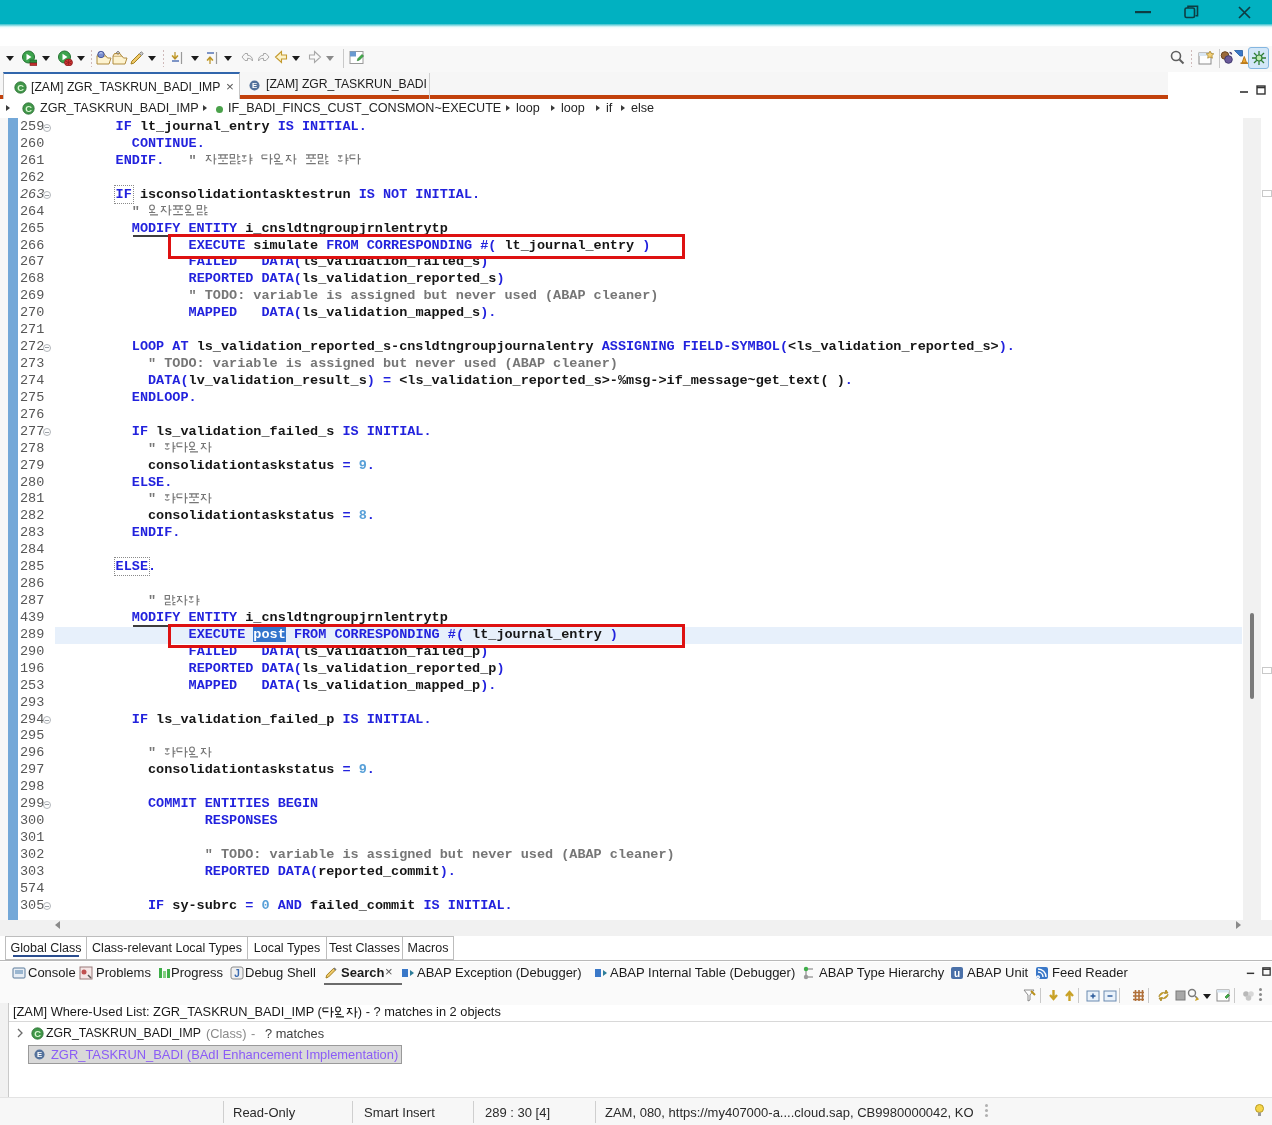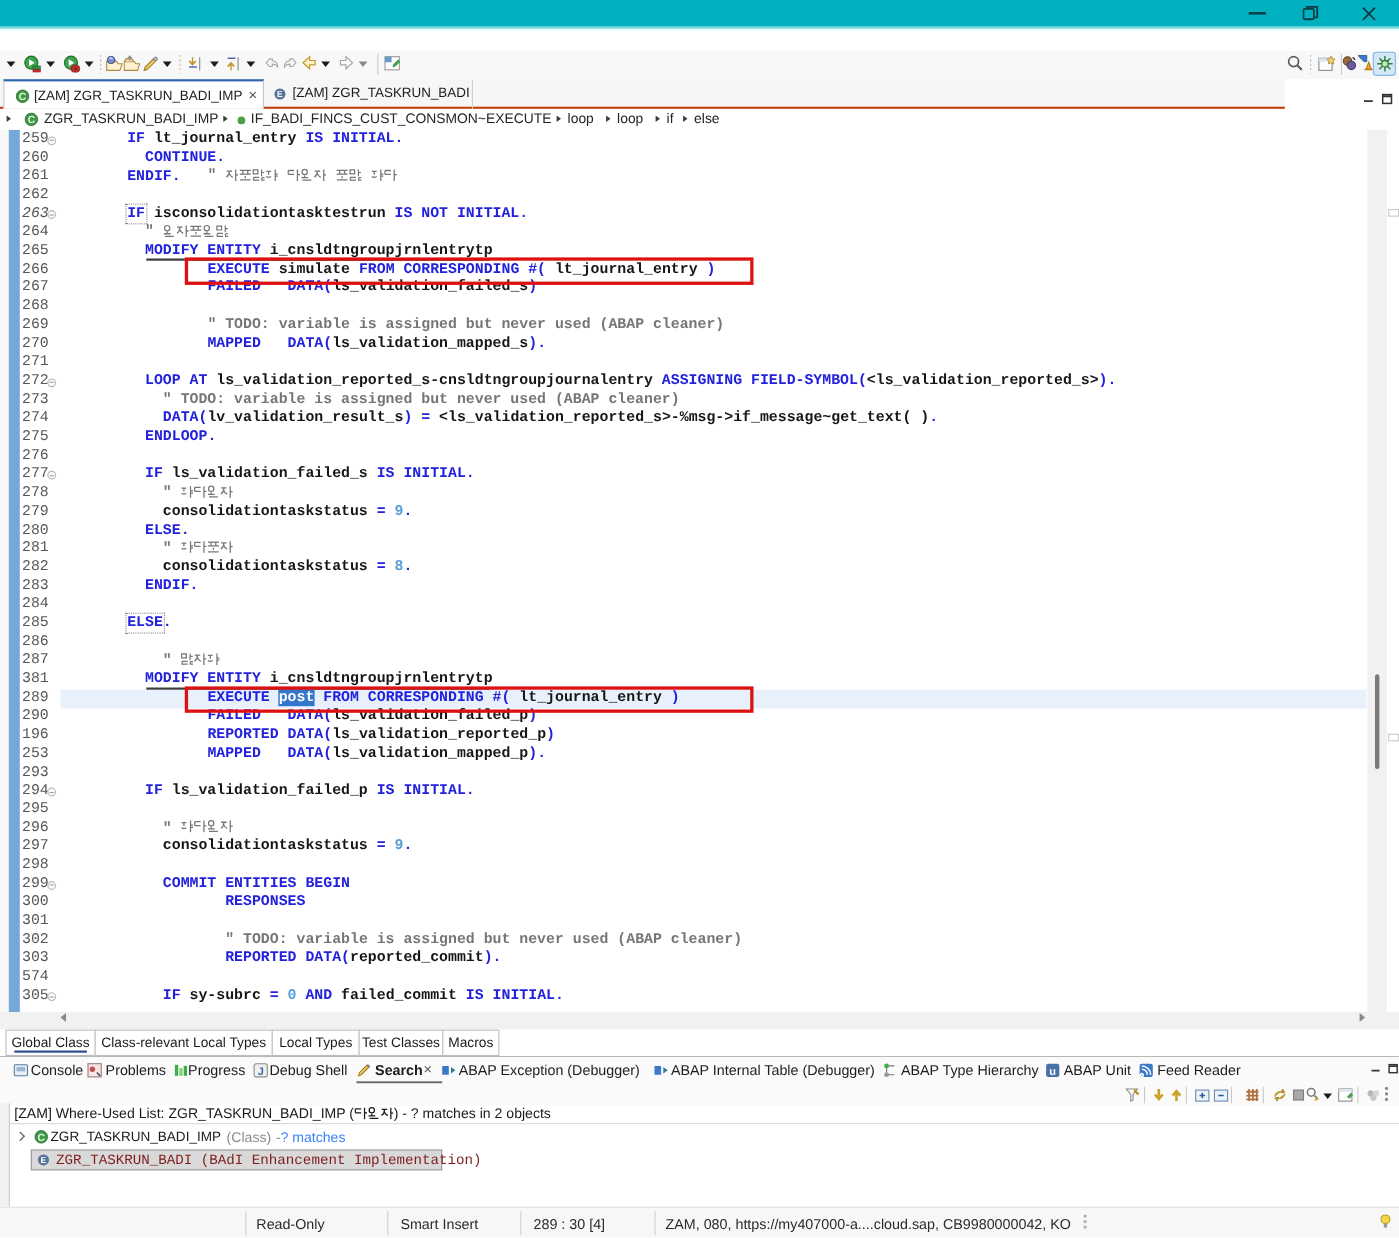--- a/index.html
+++ b/index.html
@@ -3,21 +3,21 @@
 <meta charset="utf-8">
 <style>
 html,body{margin:0;padding:0;}
 body{width:1272px;height:1125px;position:relative;background:#fff;font-family:"Liberation Sans",sans-serif;overflow:hidden;}
 .abs{position:absolute;}
 #title{left:0;top:0;width:1272px;height:24px;background:#01b1c1;}
 #toolbar{left:0;top:46px;width:1272px;height:26px;background:#f8f8f8;}
 .dd{position:absolute;top:56px;width:0;height:0;border-left:4px solid transparent;border-right:4px solid transparent;border-top:5px solid #1c1c1c;}
 .vsep{position:absolute;top:49px;width:1px;height:19px;background:#c9c9c9;}
 .dsep{position:absolute;top:50px;width:1px;height:17px;background:repeating-linear-gradient(to bottom,#cfb9b9 0 2px,transparent 2px 4px);}
-#tabstrip{left:0;top:72px;width:1168px;height:27px;background:#f6f6f6;border-bottom:2px solid #c2410c;box-sizing:border-box;padding-left:48px;}
+#tabstrip{left:0;top:72px;width:1168px;height:27px;background:#f6f6f6;border-bottom:4px solid #c2410c;box-sizing:border-box;padding-left:48px;}
 #tab1{position:absolute;left:3px;top:0;width:237px;height:27px;background:#fff;border-left:1px solid #c6c6c6;border-right:1px solid #c6c6c6;border-top:2px solid #3166ac;box-sizing:border-box;}
 #tab2{position:absolute;left:240px;top:1px;width:190px;height:26px;border-right:1px solid #cfcfcf;box-sizing:border-box;}
 .tabtxt{position:absolute;top:6px;font-size:12.2px;color:#1c1c1c;white-space:nowrap;}
 #crumb{left:0;top:99px;width:1272px;height:19px;background:#fff;}
 .crumbtxt{position:absolute;top:2px;font-size:12.6px;color:#242424;white-space:nowrap;}
 .carrow{position:absolute;top:6px;width:0;height:0;border-top:3.5px solid transparent;border-bottom:3.5px solid transparent;border-left:4.5px solid #3a3a3a;}
 #editor{left:0;top:118px;width:1272px;height:802px;background:#fff;overflow:hidden;}
 #foldruler{position:absolute;left:0;top:0;width:8px;height:802px;background:#f7f7f7;}
 #diffbar{position:absolute;left:8px;top:0;width:10px;height:802px;background:#74a8d8;}
 .ln{position:absolute;left:20px;font-family:"Liberation Mono",monospace;font-size:13.5px;line-height:16.93px;color:#565656;white-space:pre;}
@@ -281,20 +281,21 @@
         </svg><svg class="hg" width="12" height="12" viewBox="0 0 12 12">
           <use href="#hg2"></use>
         </svg></span></div>
 <div class="ln" style="top:102.58px;">265</div>
 <div class="cl" style="top:102.58px;">        <span class="k">MODIFY ENTITY</span> i_cnsldtngroupjrnlentrytp</div>
 <div class="ln" style="top:119.51px;">266</div>
 <div class="cl" style="top:119.51px;">               <span class="k">EXECUTE</span> simulate <span class="k">FROM CORRESPONDING #(</span> lt_journal_entry <span class="k">)</span></div>
 <div class="ln" style="top:136.44px;">267</div>
 <div class="cl" style="top:136.44px;">               <span class="k">FAILED</span>   <span class="k">DATA(</span>ls_validation_failed_s<span class="k">)</span></div>
 <div class="ln" style="top:153.37px;">268</div>
+<div class="cl" style="top:153.37px;">               <span class="k">REPORTED</span> <span class="k">DATA(</span>ls_validation_reported_s<span class="k">)</span></div>
 <div class="ln" style="top:170.30px;">269</div>
 <div class="cl" style="top:170.30px;">               <span class="c">" TODO: variable is assigned but never used (ABAP cleaner)</span></div>
 <div class="ln" style="top:187.23px;">270</div>
 <div class="cl" style="top:187.23px;">               <span class="k">MAPPED</span>   <span class="k">DATA(</span>ls_validation_mapped_s<span class="k">)</span><span class="k">.</span></div>
 <div class="ln" style="top:204.16px;">271</div>
 <div class="ln" style="top:221.09px;">272</div>
 <div class="fold" style="top:225.59px;"></div>
 <div class="cl" style="top:221.09px;">        <span class="k">LOOP AT</span> ls_validation_reported_s-cnsldtngroupjournalentry <span class="k">ASSIGNING FIELD-SYMBOL(</span>&lt;ls_validation_reported_s&gt;<span class="k">)</span><span class="k">.</span></div>
 <div class="ln" style="top:238.02px;">273</div>
 <div class="cl" style="top:238.02px;">          <span class="c">" TODO: variable is assigned but never used (ABAP cleaner)</span></div>
@@ -339,21 +340,21 @@
 <div class="cl" style="top:441.18px;">      <span class="k docc">ELSE</span><span class="k">.</span></div>
 <div class="ln" style="top:458.11px;">286</div>
 <div class="ln" style="top:475.04px;">287</div>
 <div class="cl" style="top:475.04px;">          <span class="c">" <svg class="hg" width="12" height="12" viewBox="0 0 12 12">
           <use href="#hg2"></use>
         </svg><svg class="hg" width="12" height="12" viewBox="0 0 12 12">
           <use href="#hg0"></use>
         </svg><svg class="hg" width="12" height="12" viewBox="0 0 12 12">
           <use href="#hg3"></use>
         </svg></span></div>
-<div class="ln" style="top:491.97px;">381</div>
+<div class="ln" style="top:491.97px;">439</div>
 <div class="cl" style="top:491.97px;">        <span class="k">MODIFY ENTITY</span> i_cnsldtngroupjrnlentrytp</div>
 <div class="ln" style="top:508.90px;">289</div>
 <div class="cl" style="top:508.90px;">               <span class="k">EXECUTE</span> <span class="sel">post</span> <span class="k">FROM CORRESPONDING #(</span> lt_journal_entry <span class="k">)</span></div>
 <div class="ln" style="top:525.83px;">290</div>
 <div class="cl" style="top:525.83px;">               <span class="k">FAILED</span>   <span class="k">DATA(</span>ls_validation_failed_p<span class="k">)</span></div>
 <div class="ln" style="top:542.76px;">196</div>
 <div class="cl" style="top:542.76px;">               <span class="k">REPORTED</span> <span class="k">DATA(</span>ls_validation_reported_p<span class="k">)</span></div>
 <div class="ln" style="top:559.69px;">253</div>
 <div class="cl" style="top:559.69px;">               <span class="k">MAPPED</span>   <span class="k">DATA(</span>ls_validation_mapped_p<span class="k">)</span><span class="k">.</span></div>
 <div class="ln" style="top:576.62px;">293</div>
@@ -531,26 +532,26 @@
     </svg>) - ? matches in 2 objects</div>
 <svg class="abs" style="left:16px;top:1028px;" width="8" height="10" viewBox="0 0 8 10">
     <path d="M2 1l4 4-4 4" fill="none" stroke="#6a6a6a" stroke-width="1.3"></path>
   </svg>
 <svg class="abs" style="left:31px;top:1027px;" width="13" height="13" viewBox="0 0 16 16">
     <use href="#clsicon"></use>
   </svg>
 <div class="abs" style="left:46px;top:1026px;font-size:12.3px;color:#1a1a1a;">ZGR_TASKRUN_BADI_IMP</div>
 <div class="abs" style="left:206px;top:1026px;font-size:12.8px;color:#8a8a8a;">(Class)</div>
 <div class="abs" style="left:251px;top:1026px;font-size:12.8px;color:#8a8a8a;">-</div>
-<div class="abs" style="left:255px;top:1026px;font-size:12.8px;color:#3b82f6;">? matches</div>
+<div class="abs" style="left:265px;top:1026px;font-size:12.8px;color:#404040;">? matches</div>
 <div class="abs" style="left:28px;top:1045px;width:374px;height:19px;background:#d9d9d9;border:1px solid #9a9a9a;box-sizing:border-box;"></div>
 <svg class="abs" style="left:33px;top:1048px;" width="13" height="13" viewBox="0 0 16 16">
     <use href="#badiicon"></use>
   </svg>
-<div class="abs" style="left:51px;top:1047px;font-size:12.9px;color:#7f1d1d;font-family:Liberation Mono, monospace;">ZGR_TASKRUN_BADI (BAdI Enhancement Implementation)</div>
+<div class="abs" style="left:51px;top:1047px;font-size:12.9px;color:#8b5cf6;">ZGR_TASKRUN_BADI (BAdI Enhancement Implementation)</div>
 <div class="abs" id="statusbar">
   <div class="sbsep" style="left:223px;"></div>
   <div class="sbtxt" style="left:233px;">Read-Only</div>
   <div class="sbsep" style="left:352px;"></div>
   <div class="sbtxt" style="left:364px;">Smart Insert</div>
   <div class="sbsep" style="left:473px;"></div>
   <div class="sbtxt" style="left:485px;">289 : 30 [4]</div>
   <div class="sbsep" style="left:595px;"></div>
   <div class="sbtxt" style="left:605px;">ZAM, 080, https://my407000-a....cloud.sap, CB9980000042, KO</div>
 </div>

